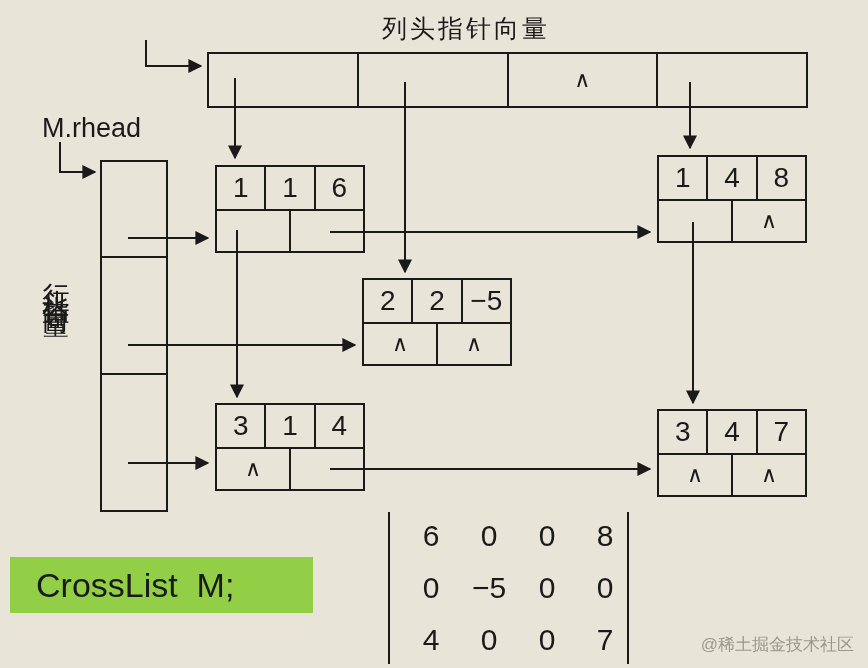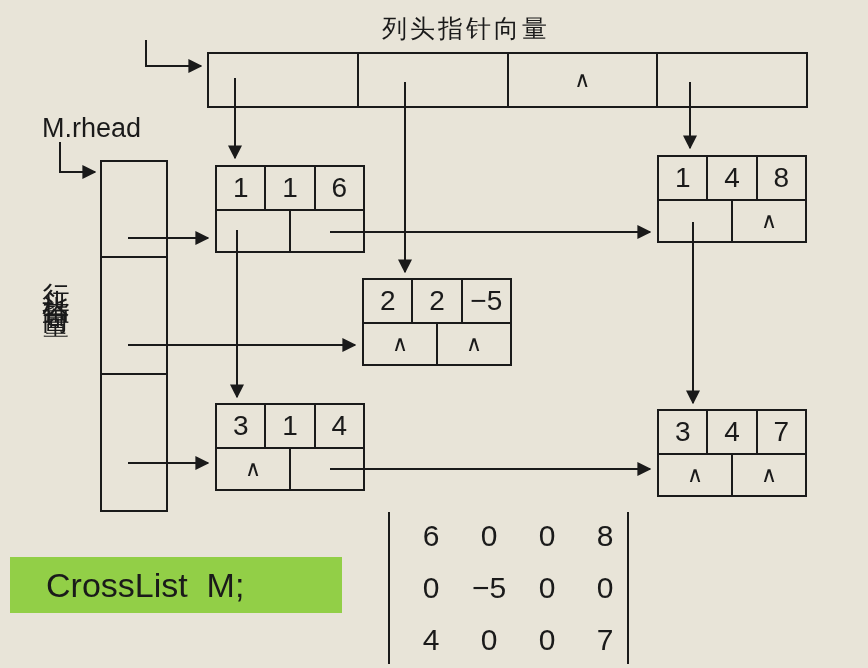--- a/index.html
+++ b/index.html
@@ -110,24 +110,24 @@
     width: 0; height: 152px;
     border-left: 2px solid #1a1a1a;
     z-index: 2;
   }
   .bracket-left  { left: 388px; }
   .bracket-right { left: 627px; }
   
   .code-label {
     position: absolute;
     left: 10px; top: 557px;
-    width: 332px; height: 56px;
+    width: 303px; height: 56px;
     background: #92cf47;
     display: flex; align-items: center;
-    padding-left: 36px;
+    padding-left: 26px;
     font-size: 34px;
     z-index: 2;
     white-space: pre;
     text-align: right;
   }
   .watermark {
     position: absolute;
     right: 14px; bottom: 12px;
     font-size: 17px;
     color: #9b978c;
@@ -257,14 +257,15 @@
     <div class="matrix-row">
       <span class="matrix-cell">4</span>
       <span class="matrix-cell">0</span>
       <span class="matrix-cell">0</span>
       <span class="matrix-cell">7</span>
     </div>
   </div>
 
   <div class="code-label">CrossList  M;</div>
 
+  <div class="watermark">@稀土掘金技术社区</div>
 
 </div>
 
 </body></html>

